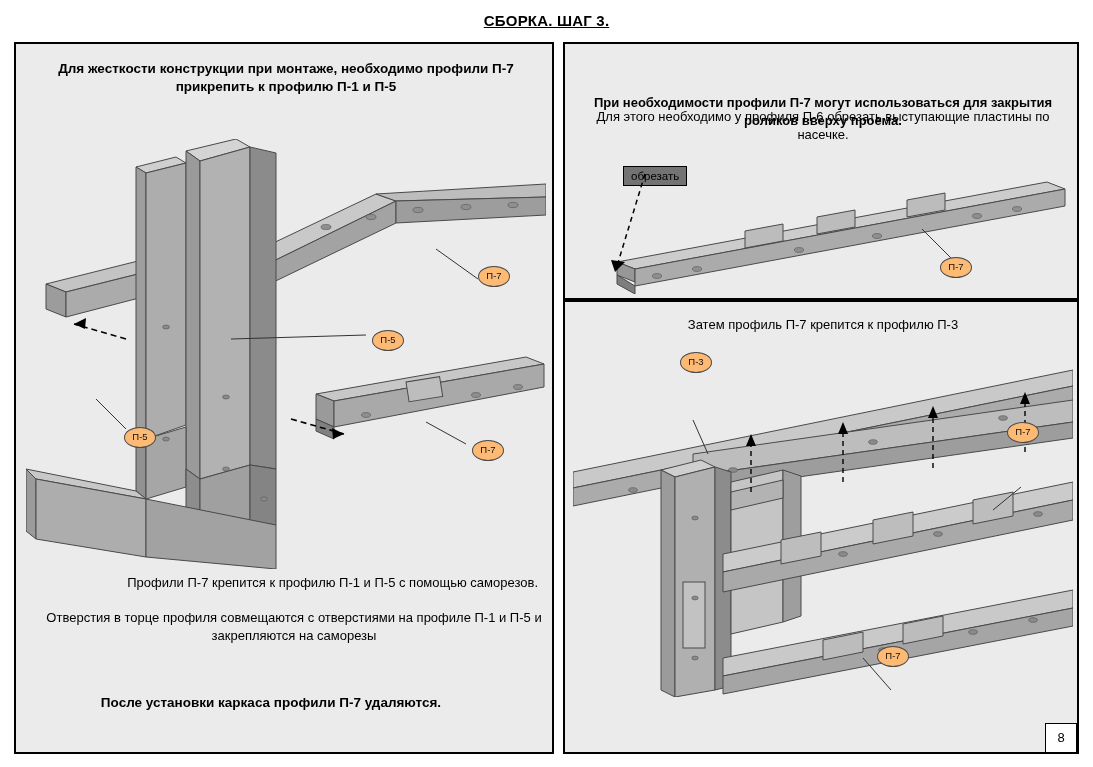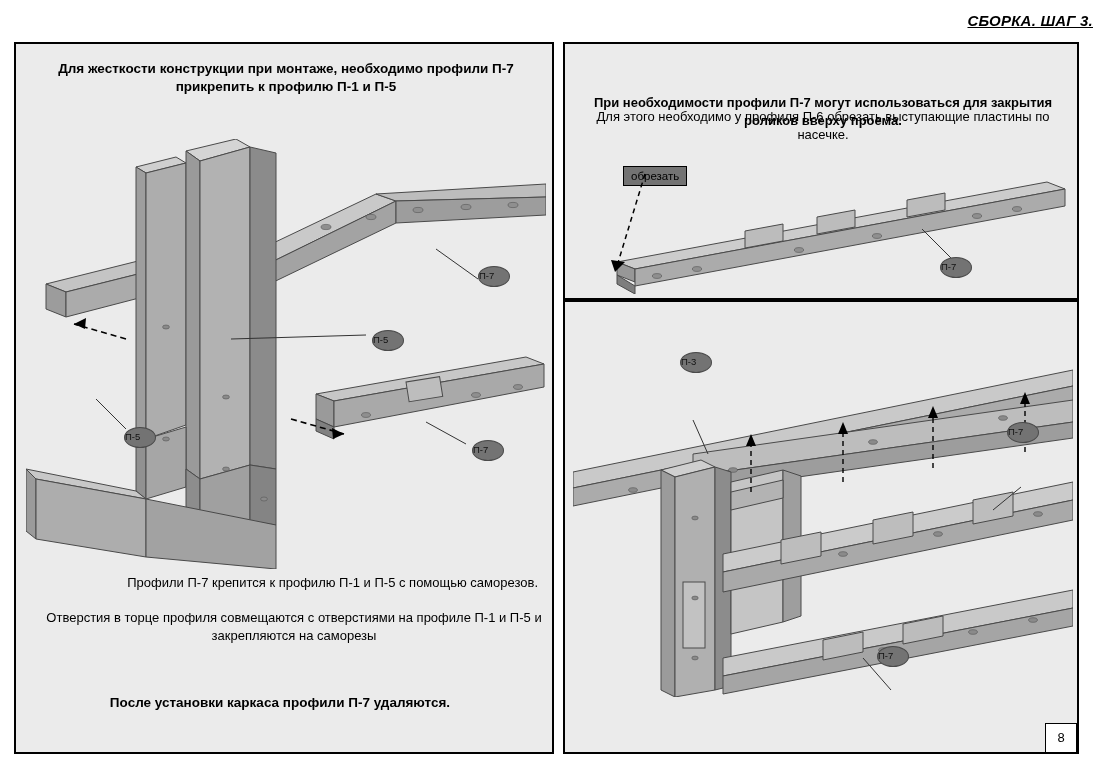--- a/index.html
+++ b/index.html
@@ -17,26 +17,25 @@
     height: 767px;
     background: #ffffff;
     overflow: hidden;
   }
   
   .page-title {
     position: absolute;
     top: 12px;
     left: 0;
     width: 1093px;
-    text-align: right;
+    text-align: center;
     font-size: 15px;
     font-weight: bold;
     text-decoration: underline;
     letter-spacing: 0.2px;
-    font-style: italic;
   }
   
   .panel {
     position: absolute;
     background: #ebebeb;
     border: 2px solid #000000;
     box-sizing: border-box;
     padding-left: 26px;
   }
   #panel-left {
@@ -73,21 +72,21 @@
   #left-note-1 {
     top: 530px; left: 18px; width: 504px;
     font-size: 13px;
     text-align: right;
   }
   #left-note-2 {
     top: 565px; left: 26px; width: 504px;
     font-size: 13px;
   }
   #left-note-3 {
-    top: 650px; left: 12px; width: 504px;
+    top: 650px; left: 3px; width: 504px;
     font-size: 13.5px;
   }
 
   #tr-heading {
     top: 14px; left: 18px; width: 480px;
     font-size: 13px;
     margin-top: 36px;
   }
   #tr-sub {
     top: 64px; left: 18px; width: 480px;
@@ -113,23 +112,24 @@
     white-space: nowrap;
   }
 
   
   .tag {
     position: absolute;
     width: 30px;
     height: 19px;
     border: 1px solid #4a4a4a;
     border-radius: 50%;
-    background: #737373;
+    background: #fdba74;
     font-size: 9.5px;
     line-height: 17px;
+    text-align: center;
     color: #111;
   }
   
   #page-number {
     position: absolute;
     right: 16px;
     bottom: 14px;
     width: 30px;
     height: 28px;
     border: 1px solid #000;
@@ -293,20 +293,21 @@
       <g stroke="#333" stroke-width="1" fill="none">
         <line x1="345" y1="75" x2="378" y2="108"></line>
       </g>
     </svg>
 
     <div class="tag" style="top:213px; left:375px;">П-7</div>
   </div>
 
   <div class="panel" id="panel-bottom-right">
 
+    <div class="txt" id="br-heading">Затем профиль П-7 крепится к профилю П-3</div>
 
     <svg class="illus" style="top:40px; left:8px;" width="500" height="355" viewBox="0 0 500 355">
 
       <g stroke="#4a4a4a" stroke-width="1">
         <polygon points="0,130 500,28 500,44 0,146" fill="#c9c9c9"></polygon>
         <polygon points="0,146 500,44 500,62 0,164" fill="#ababab"></polygon>
         <polygon points="120,112 500,58 500,80 120,134" fill="#bdbdbd"></polygon>
         <polygon points="120,134 500,80 500,96 120,150" fill="#9d9d9d"></polygon>
       </g>
       <g fill="#8a8a8a" stroke="#555" stroke-width="0.6">

